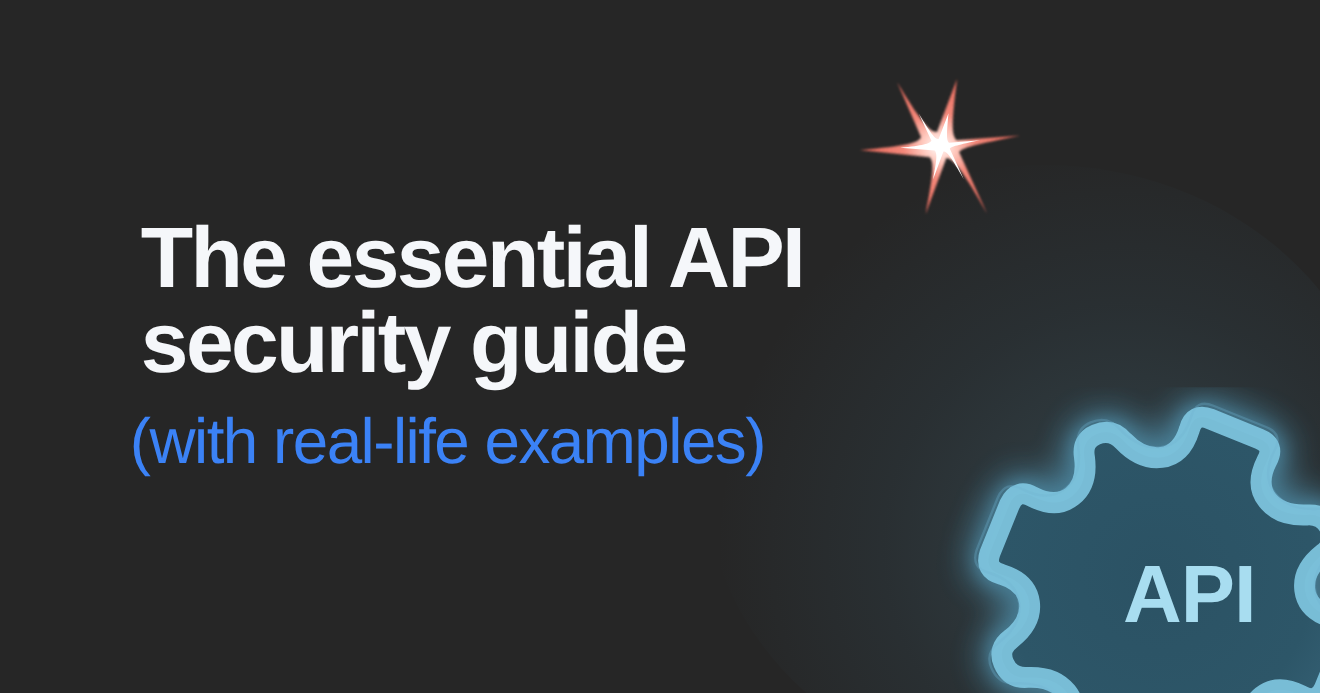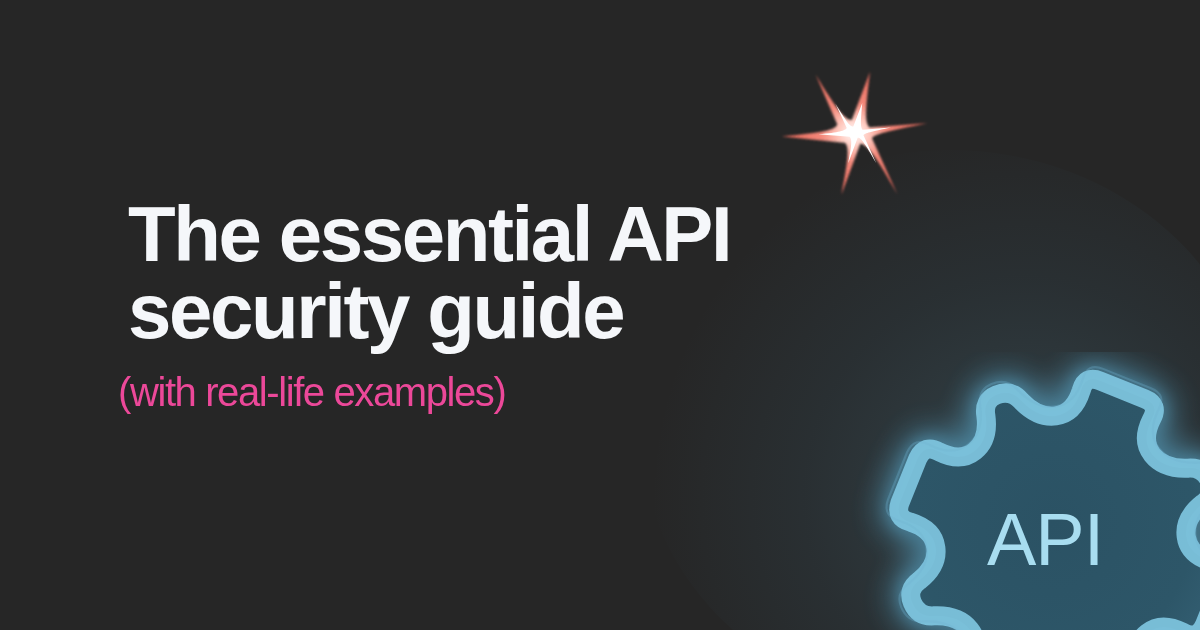--- a/index.html
+++ b/index.html
@@ -46,22 +46,22 @@
     color: #F5F7FA;
     font-size: 78px;
     font-weight: 700;
     line-height: 0.99;
     letter-spacing: -2.4px;
     white-space: pre-line;
   }
 
   .subhead {
     margin: 22px 0 18px 0;
-    color: #ec4899;
-    font-size: 40px;
+    color: #3b82f6;
+    font-size: 58px;
     font-weight: 400;
     line-height: 1.02;
     letter-spacing: -1.4px;
   }
 
   
   .sparkle {
     position: absolute;
     left: 779px;
     top: 66px;
@@ -75,25 +75,25 @@
     position: absolute;
     left: 846px;
     top: 352px;
     width: 400px;
     height: 330px;
     pointer-events: none;
   }
 
   .gear-api-label {
     position: absolute;
-    left: 987px;
+    left: 1021px;
     top: 503px;
     color: #A8DDF0;
     font-size: 74px;
-    font-weight: 400;
+    font-weight: 700;
     letter-spacing: -1px;
     line-height: 1;
   }
 </style>
 </head>
 <body>
 
 <div class="card">
 
   <div class="bg-glow"></div>

